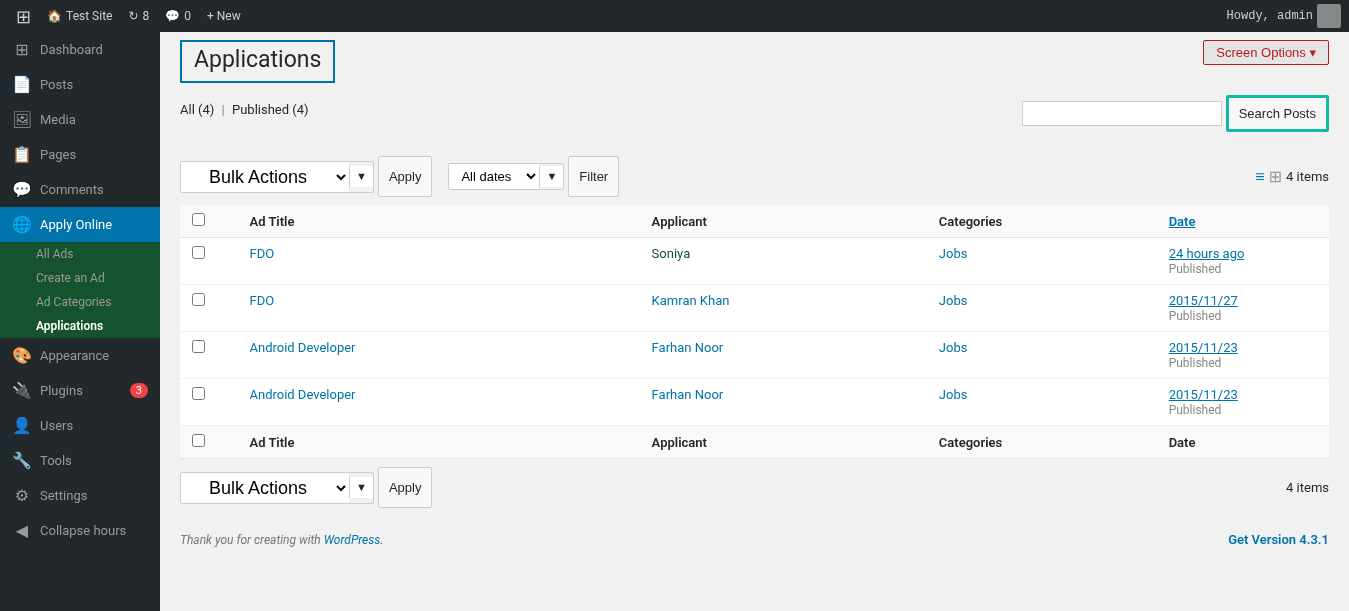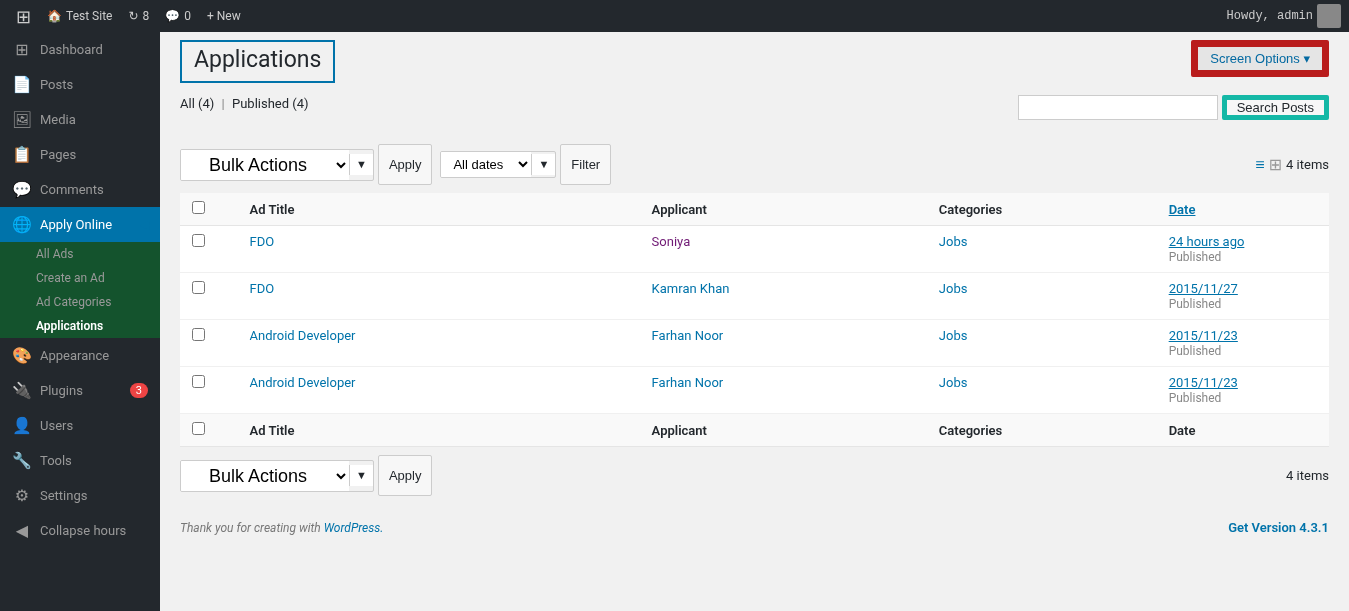--- a/index.html
+++ b/index.html
@@ -70,22 +70,22 @@
     .page-title-wrap {
       border: 2px solid #0073aa;
       padding: 4px 12px 8px 12px;
       background: #f1f1f1;
     }
     .page-title {
       font-size: 23px; font-weight: 400; color: #23282d;
     }
 
     .screen-options-btn {
-      background: #e5e5e5; border: 7px solid #b91c1c; border-radius: 2px;
-      padding: 4px 12px; font-size: 13px; cursor: pointer; color: #0369a1;
+      background: #e5e5e5; border: 1px solid #b91c1c; border-radius: 2px;
+      padding: 4px 12px; font-size: 13px; cursor: pointer; color: #b91c1c;
       display: flex; align-items: center; gap: 4px;
     }
 
     .content-area {
       padding: 12px 20px;
     }
 
     
     .filter-links { margin-bottom: 8px; font-size: 13px; }
     .filter-links a { color: #0073aa; text-decoration: none; }
@@ -104,21 +104,21 @@
     }
     .bulk-arrow-btn {
       background: #fff; border-left: 1px solid #ccc; padding: 4px 6px; cursor: pointer; font-size: 11px;
     }
     .apply-btn {
       background: #f7f7f7; border: 1px solid #ccc; border-radius: 2px;
       padding: 12px 10px; font-size: 13px; cursor: pointer; color: #23282d;
     }
 
     .date-select-wrap {
-      display: flex; align-items: center; border: 1px solid #ccc; border-radius: 2px; overflow: hidden; margin-left: 4px;
+      display: flex; align-items: center; border: 1px solid #ccc; border-radius: 2px; overflow: hidden; margin-left: 12px;
     }
     .date-select {
       border: none; background: #fff; padding: 4px 8px; font-size: 13px; cursor: pointer; outline: none;
       min-width: 90px;
     }
     .date-arrow-btn {
       background: #fff; border-left: 1px solid #ccc; padding: 4px 6px; cursor: pointer; font-size: 11px;
     }
     .filter-btn {
       background: #f7f7f7; border: 1px solid #ccc; border-radius: 2px;
@@ -171,22 +171,22 @@
     .footer-right { font-weight: 600; color: #0073aa; font-style: normal; font-size: 13px; }
 
     
     .search-area {
       display: flex; align-items: center; gap: 4px;
     }
     .search-input {
       border: 1px solid #ccc; padding: 4px 8px; font-size: 13px; width: 200px; outline: none;
     }
     .search-btn {
-      background: #f7f7f7; border: 5px solid #14b8a6; border-radius: 2px;
-      padding: 0 10px; font-size: 13px; cursor: pointer; color: #23282d;
+      background: #f7f7f7; border: 3px solid #14b8a6; border-radius: 2px;
+      padding: 8px 10px; font-size: 13px; cursor: pointer; color: #23282d;
     }
   </style>
 </head>
 <body>
 
 <div id="wpadminbar">
   <div class="adminbar-item">
     <span class="wp-logo">⊞</span>
   </div>
   <div class="adminbar-item">
@@ -329,21 +329,21 @@
         </thead>
         <tbody id="table-body">
         <tr>
       <td class="check-col">
         <input type="checkbox" style="">
       </td>
       <td class="title-col">
         <a href="#">FDO</a>
       </td>
       <td class="applicant-col">
-        <a href="#" style="color:#701a75">Soniya</a>
+        <a href="#" style="color:#14532d">Soniya</a>
       </td>
       <td class="cat-col">
         <a href="#" style="color:#0073aa">Jobs</a>
       </td>
       <td class="date-col-td">
         <span class="post-date">24 hours ago</span><br>
         <span class="post-status">Published</span>
       </td>
     </tr>
             <tr>

